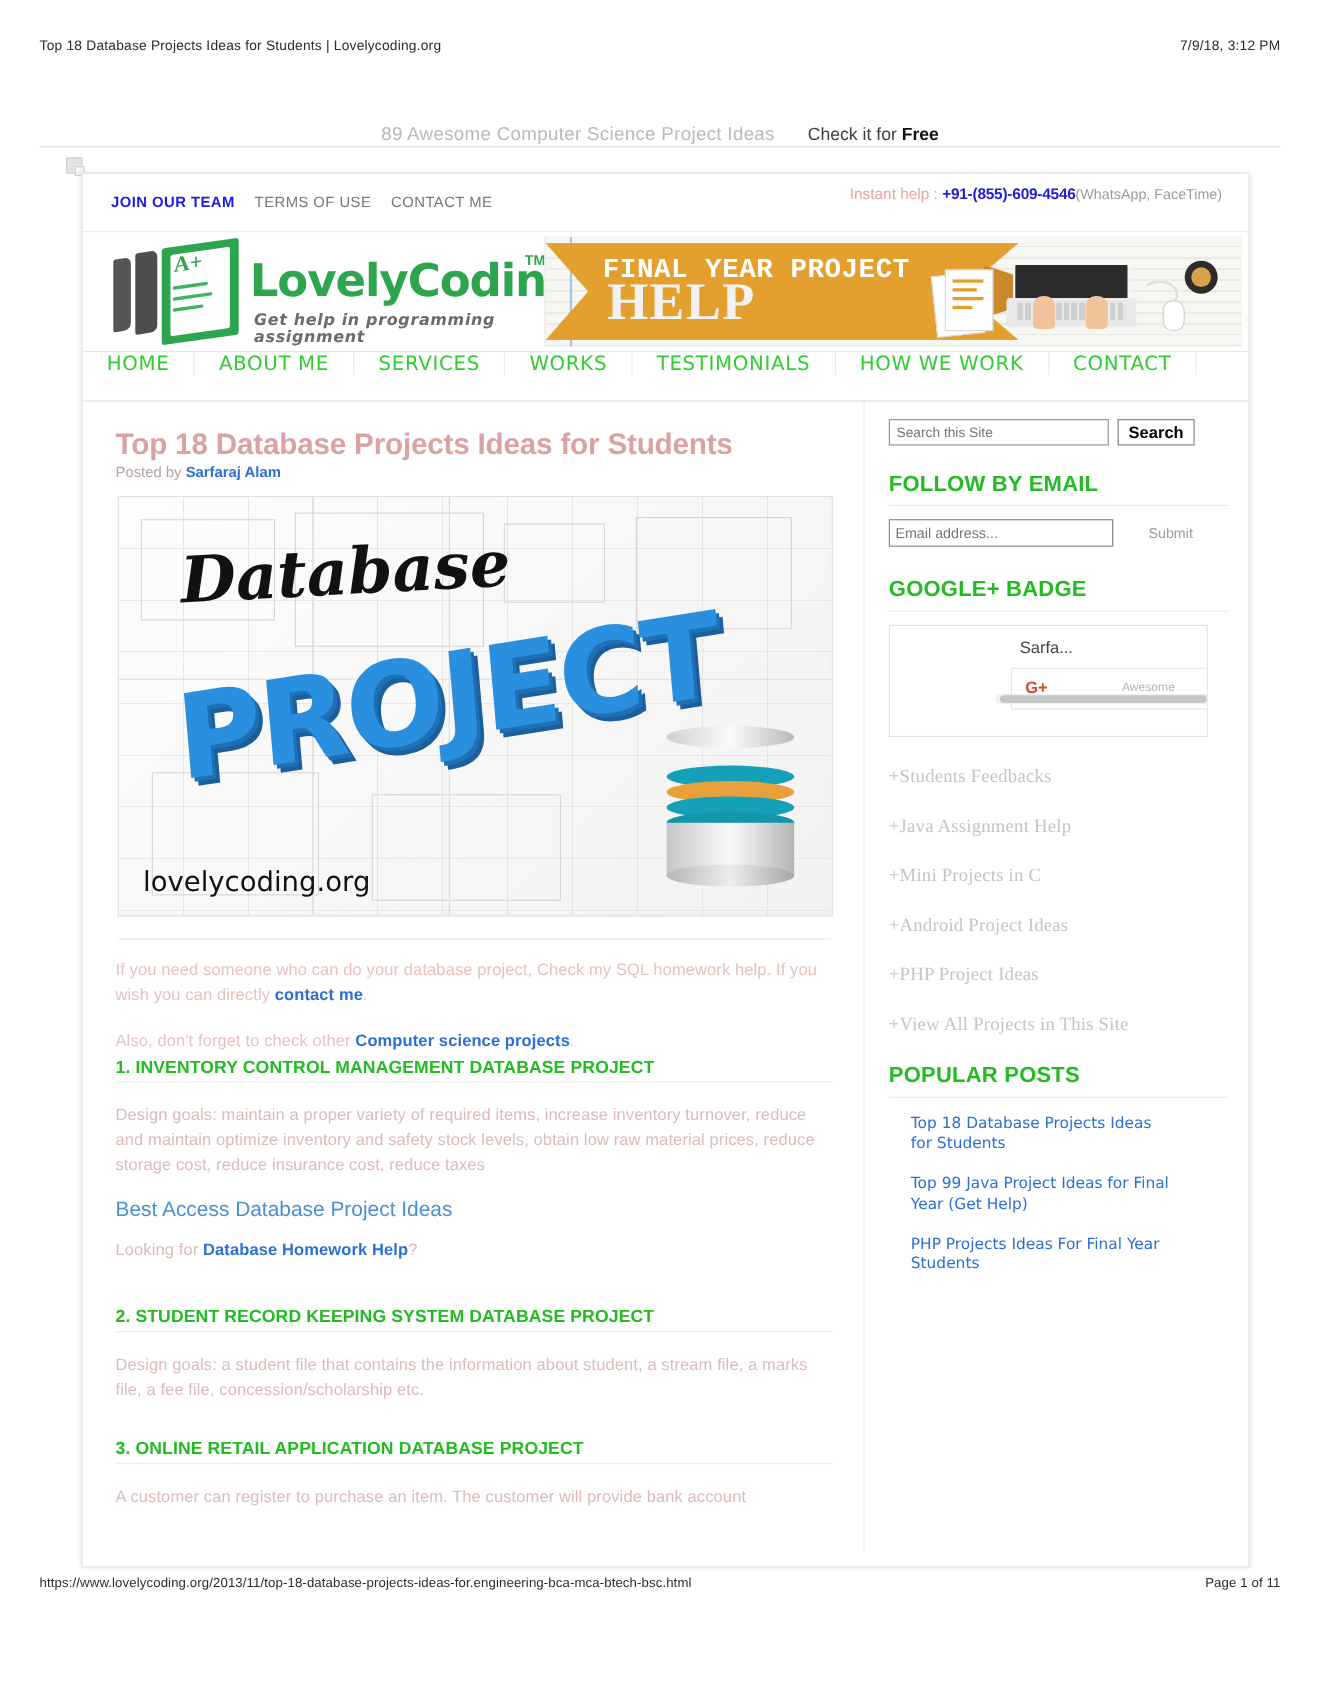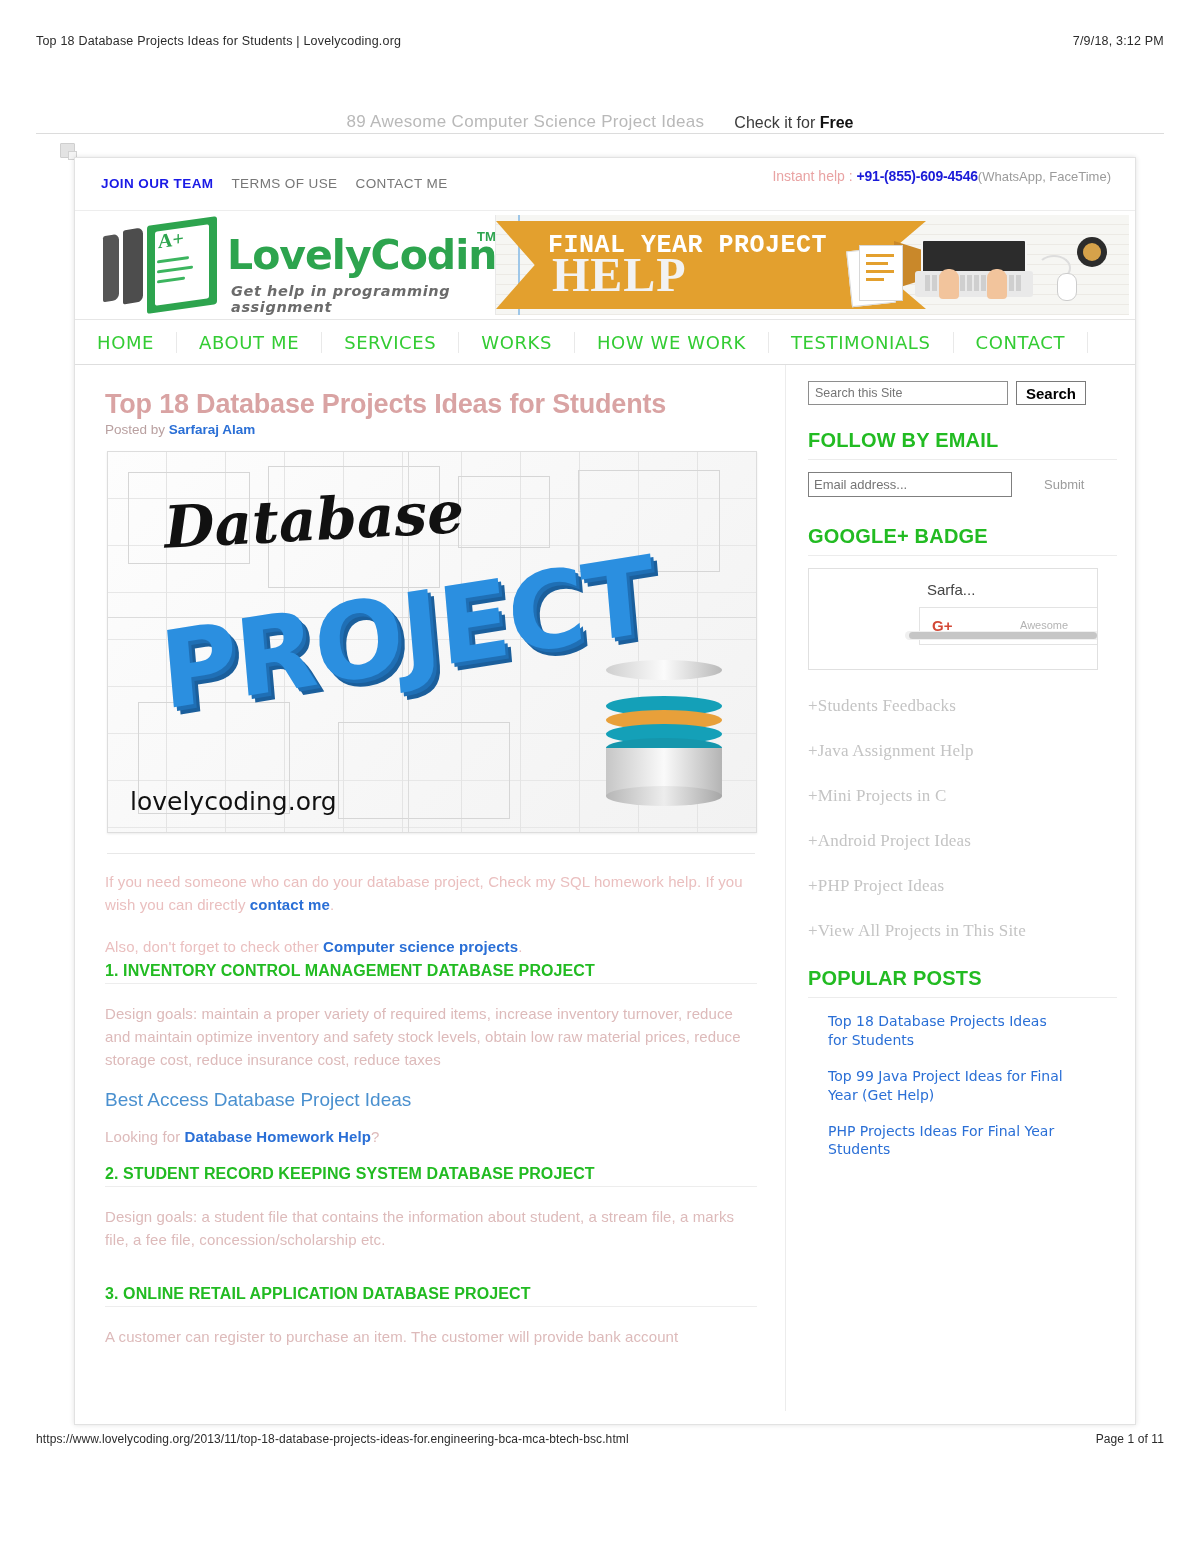--- a/index.html
+++ b/index.html
@@ -139,21 +139,21 @@
   .pp1{left:0;top:6px;width:42px;height:54px;transform:rotate(-6deg);}
   .pp2{left:10px;top:2px;width:42px;height:54px;}
   .pp2 i{position:absolute;left:6px;height:3px;background:#e3a02e;display:block;}
   .mouse{position:absolute;right:52px;top:58px;width:18px;height:26px;background:#fff;border:1px solid #ccc;border-radius:9px;}
   .cord{position:absolute;right:58px;top:40px;width:30px;height:22px;border:2px solid #ddd;border-radius:50%;border-left-color:transparent;border-bottom-color:transparent;}
   .cup{position:absolute;right:22px;top:22px;width:30px;height:30px;border-radius:50%;background:#2c2c2c;}
   .cup:after{content:"";position:absolute;left:6px;top:6px;width:18px;height:18px;border-radius:50%;background:#d6a24a;}
 
   
   .mainnav{
-    display:flex;align-items:center;height:44px;border-top:1px solid #e6e6e6;
+    display:flex;align-items:flex-start;height:44px;border-top:1px solid #e6e6e6;
     border-bottom:1px solid #dedede;
   }
   .mainnav a{
     display:flex;align-items:center;padding:0 22px;font-size:18px;color:#33cc33;
     text-decoration:none;border-right:1px solid #e9e9e9;letter-spacing:.6px;
     font-family:"DejaVu Sans",sans-serif;white-space:nowrap;
   }
   .mainnav .spacer{flex:1 1 auto;border-right:none;}
 
   
@@ -356,22 +356,22 @@
       <div class="mouse"></div>
       <div class="cup"></div>
     </div>
   </div>
 
   <div class="mainnav">
     <a>HOME</a>
     <a>ABOUT ME</a>
     <a>SERVICES</a>
     <a>WORKS</a>
+    <a>TESTIMONIALS</a>
     <a>HOW WE WORK</a>
-    <a>TESTIMONIALS</a>
     <a>CONTACT</a>
     <span class="spacer"></span>
   </div>
 
   <div class="cols">
 
     <div class="article">
       <h1 class="post-title">Top 18 Database Projects Ideas for Students</h1>
       <div class="byline"><span>Posted by </span><a>Sarfaraj Alam</a></div>
 
@@ -402,21 +402,21 @@
       <div class="divider"></div>
 
       <p class="body"><span>If you need someone who can do your database project, Check my SQL homework help. If you wish you can directly </span><a>contact me</a><span>.</span></p>
 
       <p class="body" style="margin-bottom:4px;"><span>Also, don't forget to check other </span><a>Computer science projects</a><span>.</span></p>
 
       <h2 class="sec">1. INVENTORY CONTROL MANAGEMENT DATABASE PROJECT</h2>
       <div class="secgap"></div>
       <p class="body gray">Design goals: maintain a proper variety of required items, increase inventory turnover, reduce and maintain optimize inventory and safety stock levels, obtain low raw material prices, reduce storage cost, reduce insurance cost, reduce taxes</p>
       <h3 class="blue">Best Access Database Project Ideas</h3>
-      <p class="body gray" style="margin-bottom:16px;"><span>Looking for </span><a>Database Homework Help</a><span>?</span></p>
+      <p class="body gray" style="margin-bottom:40px;"><span>Looking for </span><a>Database Homework Help</a><span>?</span></p>
 
       <h2 class="sec">2. STUDENT RECORD KEEPING SYSTEM DATABASE PROJECT</h2>
       <div class="secgap"></div>
       <p class="body gray" style="margin-bottom:34px;">Design goals: a student file that contains the information about student, a stream file, a marks file, a fee file, concession/scholarship etc.</p>
 
       <h2 class="sec">3. ONLINE RETAIL APPLICATION DATABASE PROJECT</h2>
       <div class="secgap"></div>
       <p class="body gray">A customer can register to purchase an item. The customer will provide bank account</p>
     </div>
 

